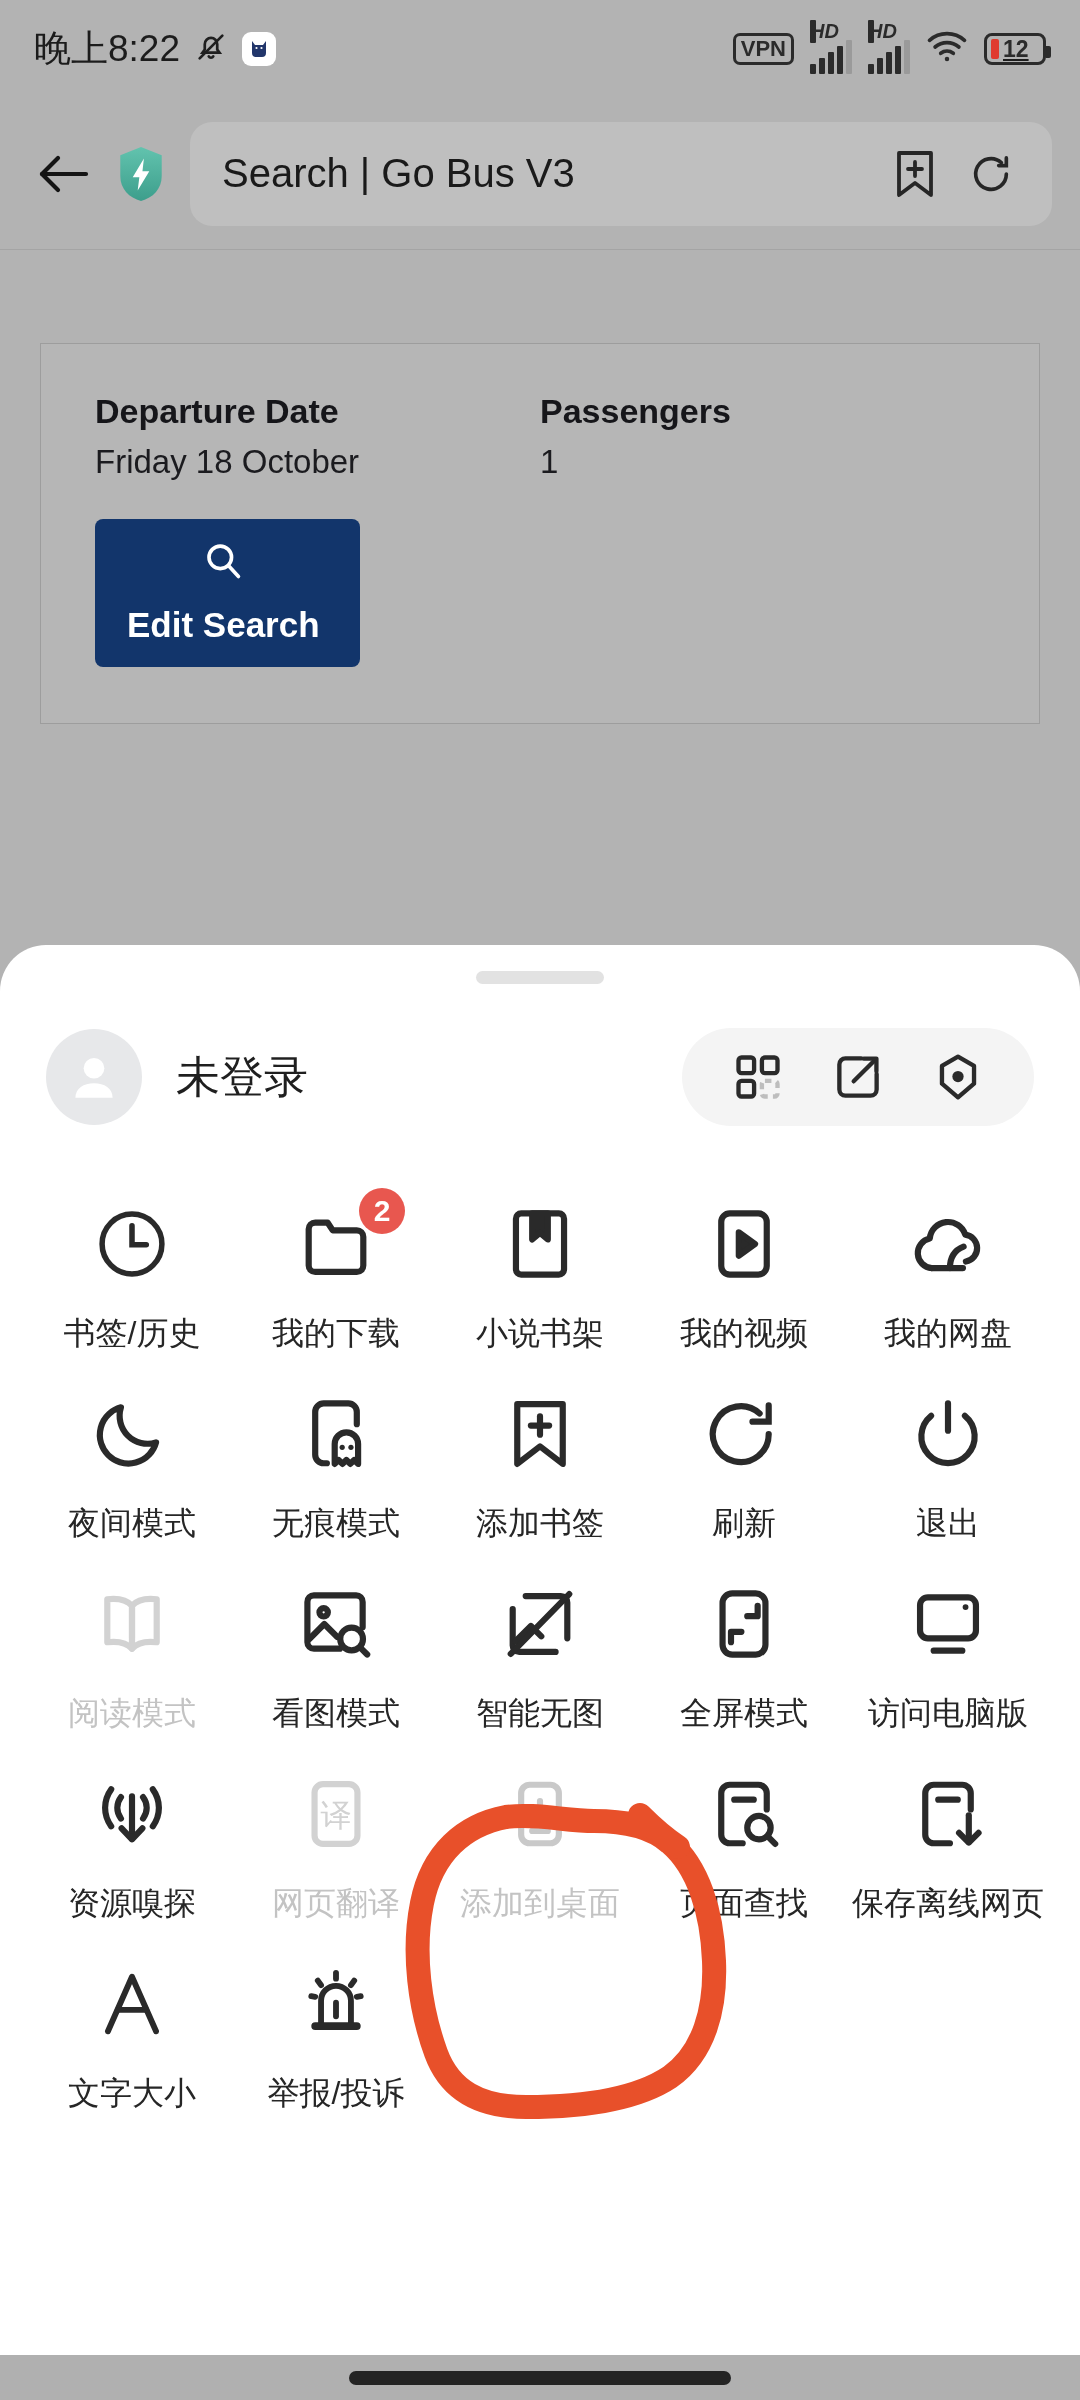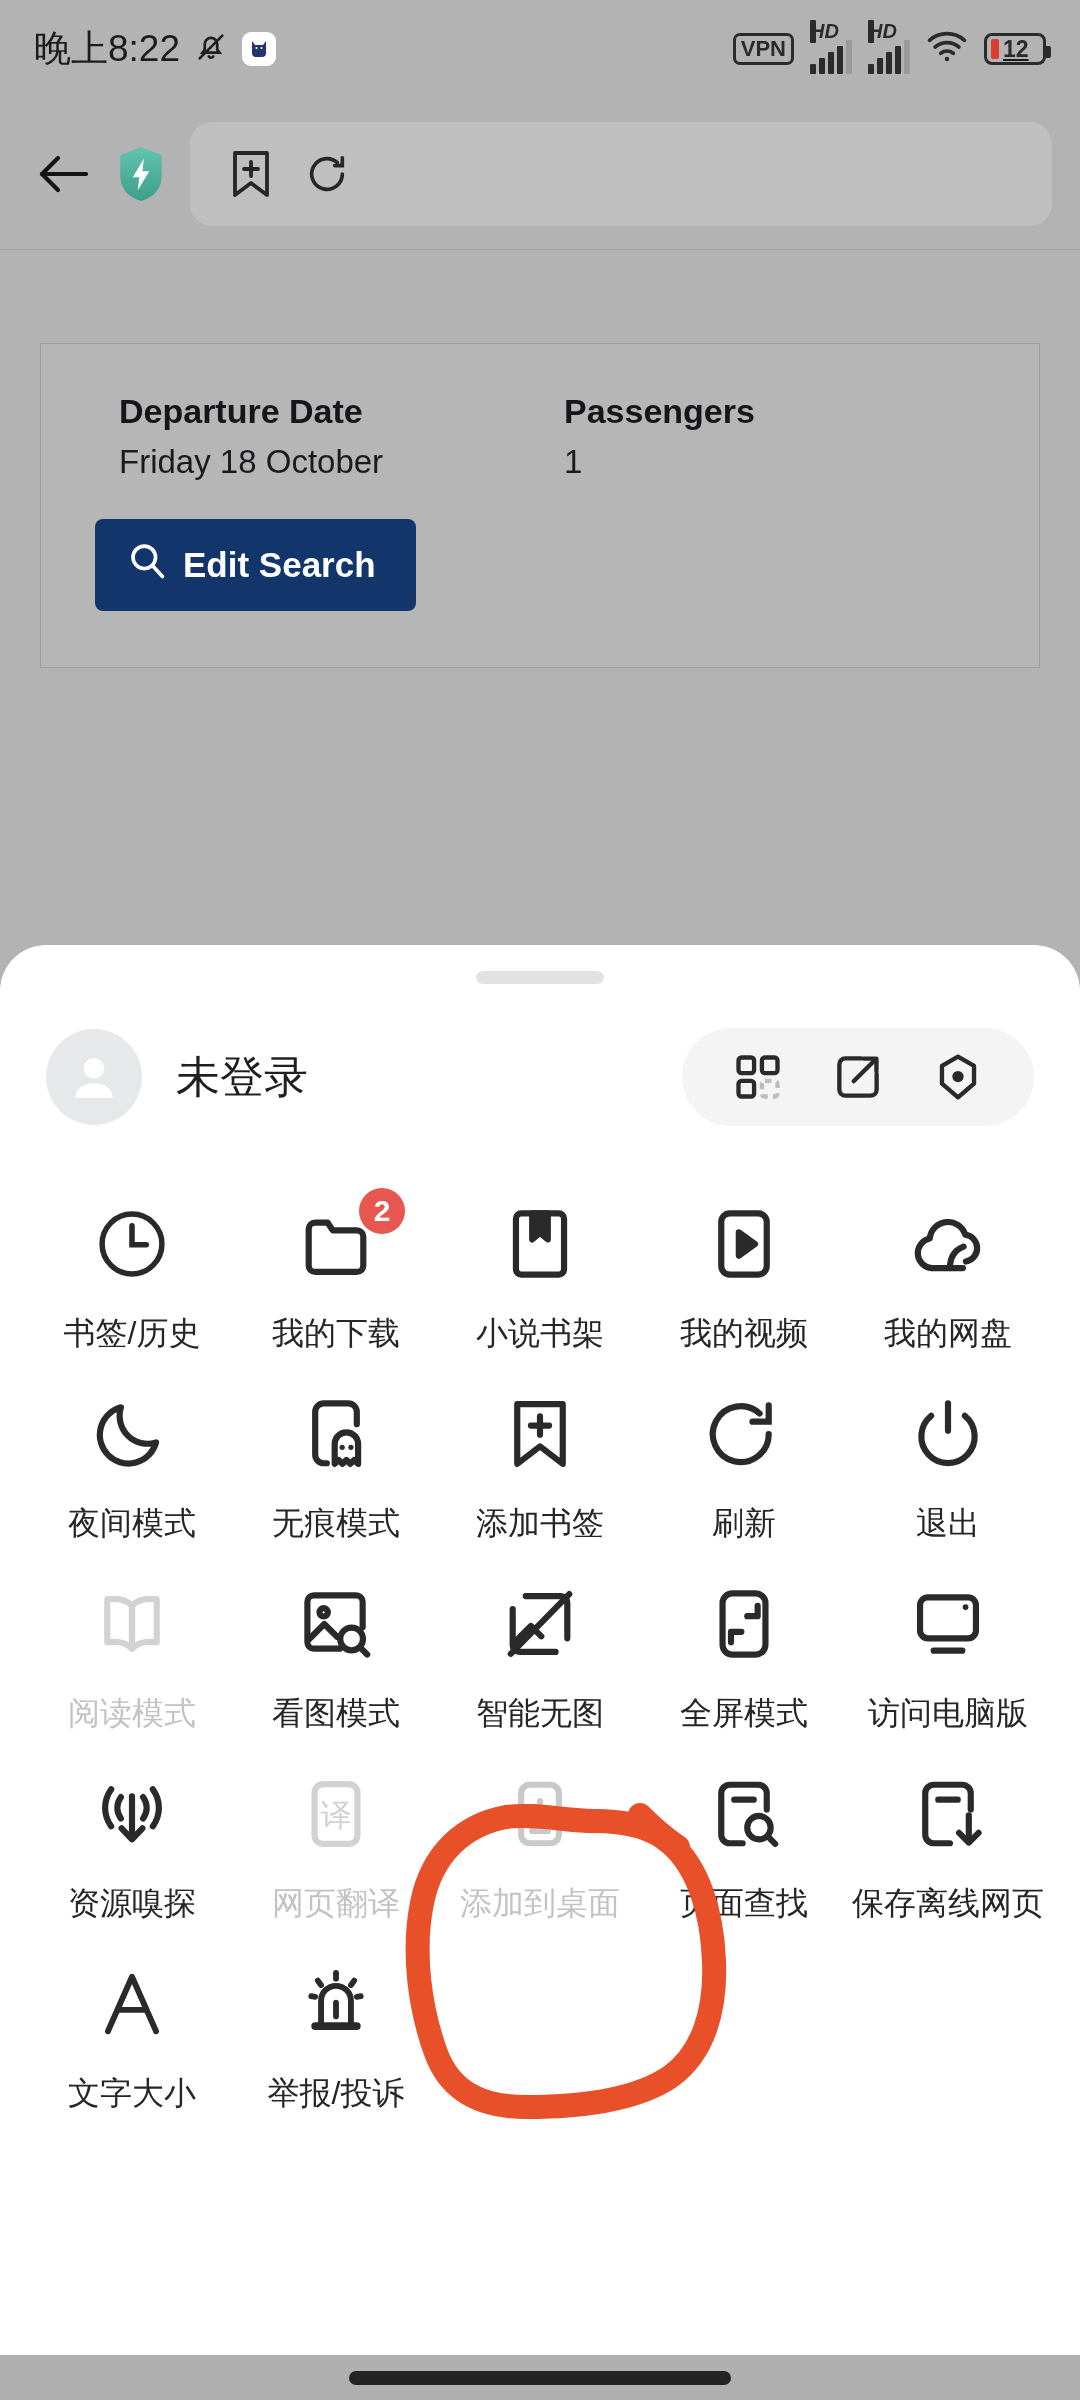--- a/index.html
+++ b/index.html
@@ -72,27 +72,27 @@
   .login {
     margin-left: auto; display: flex; align-items: center; gap: 12px;
     color: #123764; font-size: 38px; font-weight: 600;
   }
 
   .search-card {
     margin: 92px 40px 0 40px; border: 1px solid #9d9d9d; background: rgba(255,255,255,0.04);
     padding: 48px 54px 56px 54px;
   }
   .card-cols { display: flex; }
-  .card-col-date { width: 50%; margin-left: 24px; }
+  .card-col-date { width: 50%; }
   .card-label { font-size: 34px; font-weight: 700; color: #16161a; margin-bottom: 12px; }
   .card-value { font-size: 33px; color: #1b1b1f; }
   .edit-btn {
     margin-top: 38px; display: inline-flex; align-items: center; gap: 16px;
     background: #12356b; color: #ffffff; border-radius: 8px;
-    padding: 22px 40px 22px 32px; font-size: 35px; font-weight: 600;
+    padding: 22px 40px 22px 32px; font-size: 35px; font-weight: 600; flex-direction: column;
   }
 
   
   .sheet {
     position: absolute; left: 0; top: 945px; width: 1080px; height: 1410px;
     background: #ffffff; border-radius: 46px 46px 0 0; overflow: hidden;
   }
   .sheet-handle {
     width: 128px; height: 13px; border-radius: 8px; background: #e2e2e2;
     margin: 26px auto 0 auto;
@@ -213,20 +213,21 @@
             <linearGradient id="shg" x1="0" y1="0" x2="0" y2="1">
           <stop offset="0%" stop-color="#62c3ae"></stop>
               <stop offset="100%" stop-color="#3d9e8c"></stop>
         </linearGradient>
           </defs>
         <path d="M12 1l10 4v10c0 6.3-4.3 10.6-10 12C6.3 25.6 2 21.3 2 15V5l10-4z" fill="url(#shg)"></path>
         <path d="M13.4 6.5L8 15.6h3.2L10.4 22l5.6-9.3h-3.3l.7-6.2z" fill="#ffffff"></path>
       </svg>
     </div>
     <div class="urlbar">
+      <span class="url-text">Search | Go Bus V3</span>
       <span class="tb-icon">
         <svg width="44" height="50" viewBox="0 0 22 25" fill="none" stroke="#262626" stroke-width="1.9" stroke-linecap="round" stroke-linejoin="round">
           <path d="M3 2h16v21l-8-6-8 6V2z"></path>
             <line x1="11" y1="6.5" x2="11" y2="13.5"></line>
             <line x1="7.5" y1="10" x2="14.5" y2="10"></line>
         </svg>
       </span>
       <span class="tb-icon">
         <svg width="46" height="46" viewBox="0 0 24 24" fill="none" stroke="#262626" stroke-width="1.9" stroke-linecap="round">
           <path d="M20 12a8 8 0 1 1-2.6-5.9"></path>

